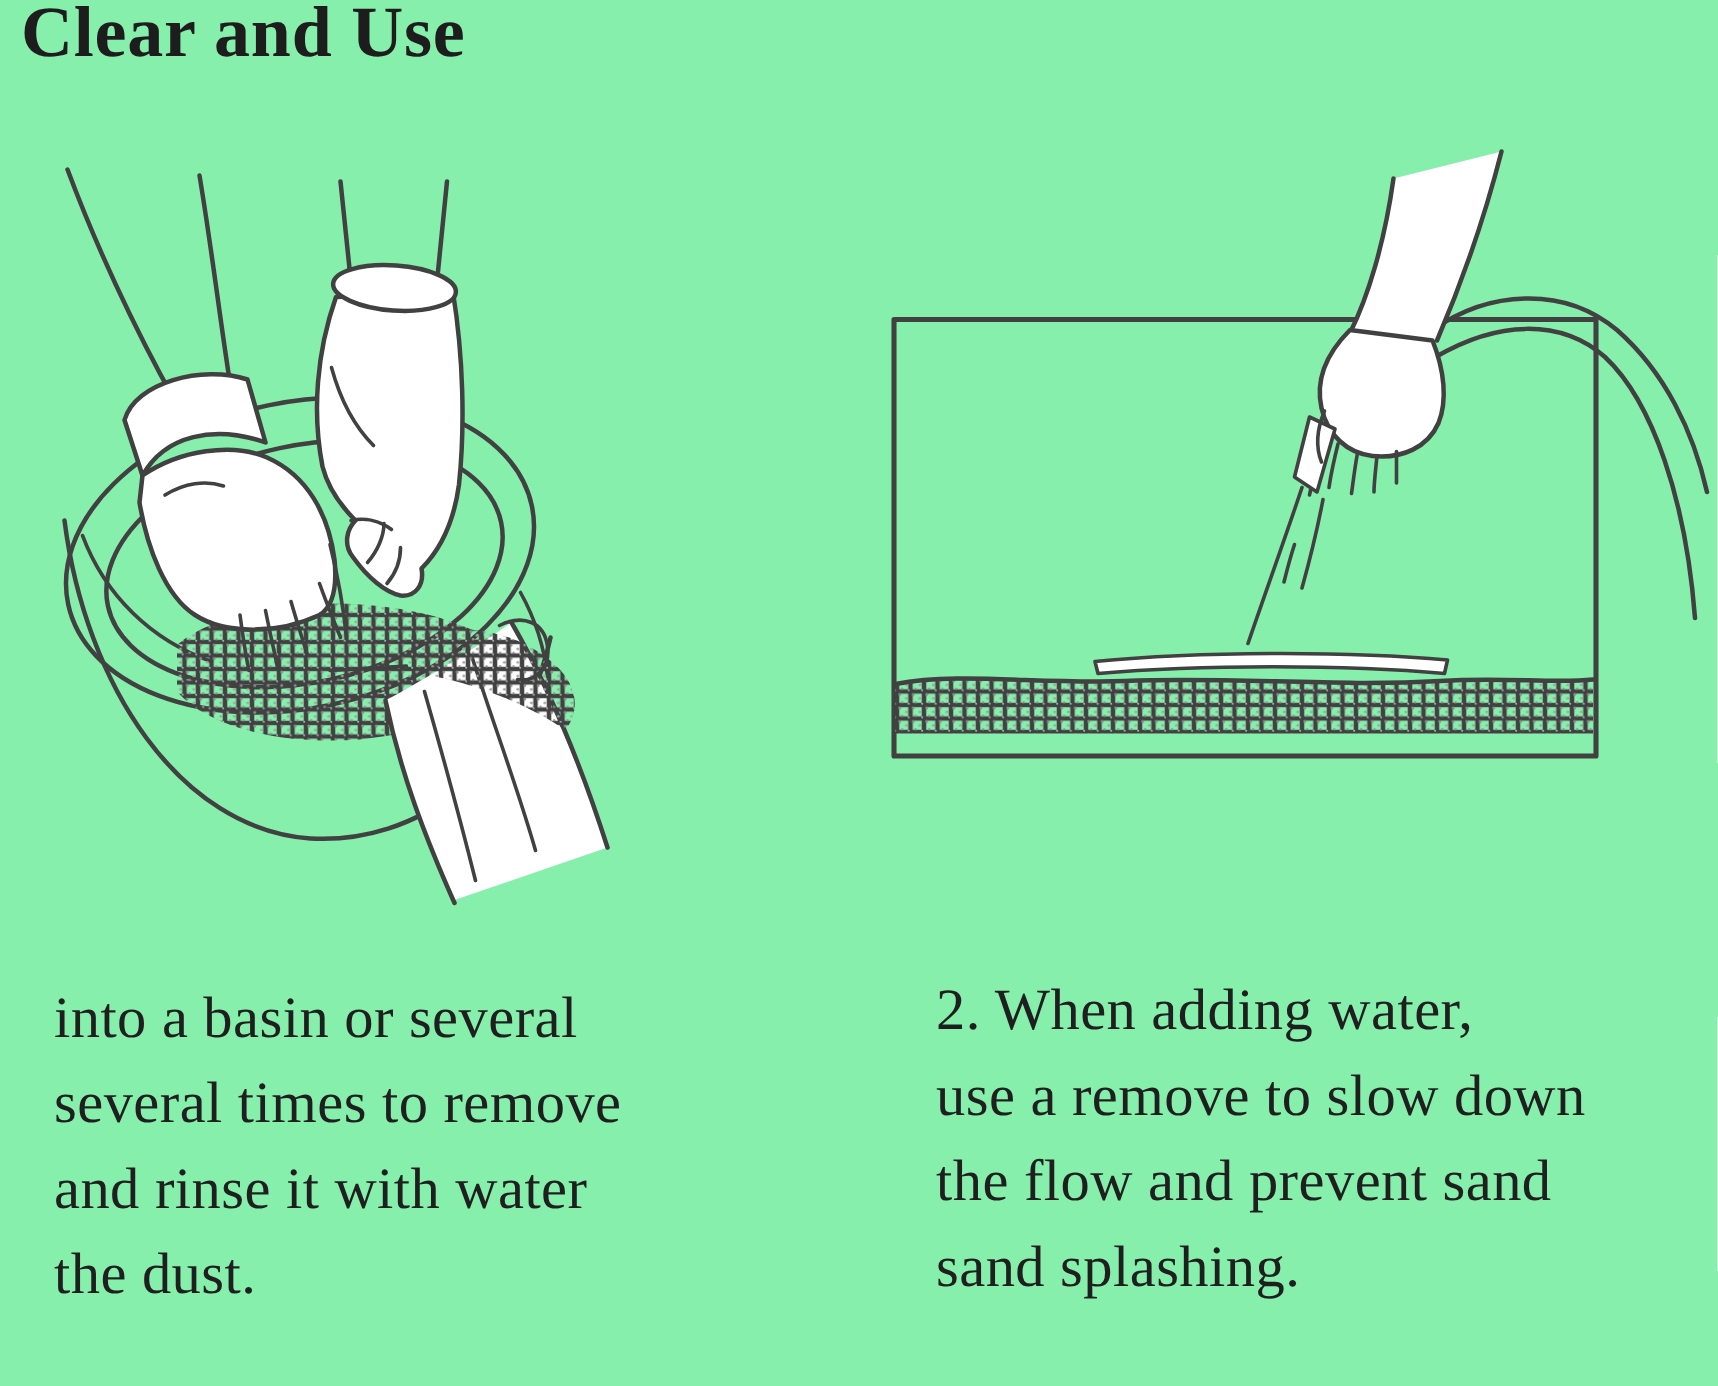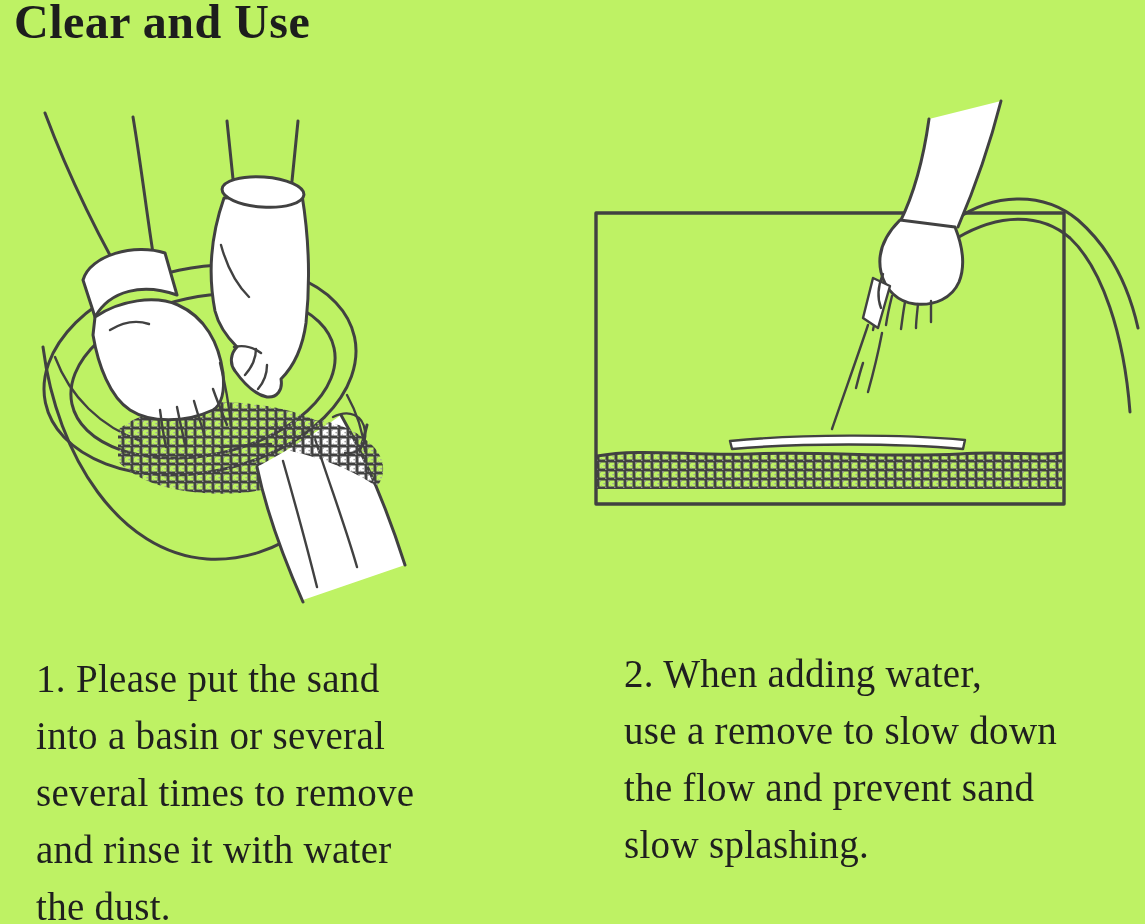--- a/index.html
+++ b/index.html
@@ -1,19 +1,19 @@
 <!DOCTYPE html>
 <html><head>
 <meta charset="utf-8">
 <style>
   html,body{margin:0;padding:0;background:#ffffff;}
   .canvas{
     position:relative;
     width:1145px;height:924px;
-    background:#bef264;
+    background:#86efac;
     overflow:hidden;
     font-family:"Liberation Serif", serif;
   }
   .title{
     position:absolute;
     left:14px;top:-2px;
     margin:0;
     font-size:48px;
     line-height:48px;
     font-weight:700;
@@ -162,27 +162,26 @@
         <path class="thin" d="M 303 182 C 298 194, 297 206, 301 216"></path>
         <path class="thin" d="M 312 204 C 309 216, 307 226, 306 233"></path>
         <path class="thin" d="M 325 210 C 323 221, 322 230, 321 237"></path>
         <path class="thin" d="M 338 212 C 337 222, 336 230, 336 236"></path>
         <path class="thin" d="M 351 209 C 351 218, 351 225, 351 230"></path>
       </g>
     </svg>
   </figure>
 
   <div class="step step-1">
-    <div class="line">1. Please put the sand</div>
     <div class="line">into a basin or several</div>
     <div class="line">several times to remove</div>
     <div class="line">and rinse it with water</div>
     <div class="line">the dust.</div>
   </div>
 
   <div class="step step-2">
     <div class="line">2. When adding water,</div>
     <div class="line">use a remove to slow down</div>
     <div class="line">the flow and prevent sand</div>
-    <div class="line">slow splashing.</div>
+    <div class="line">sand splashing.</div>
   </div>
 
 </div>
 
 </body></html>

